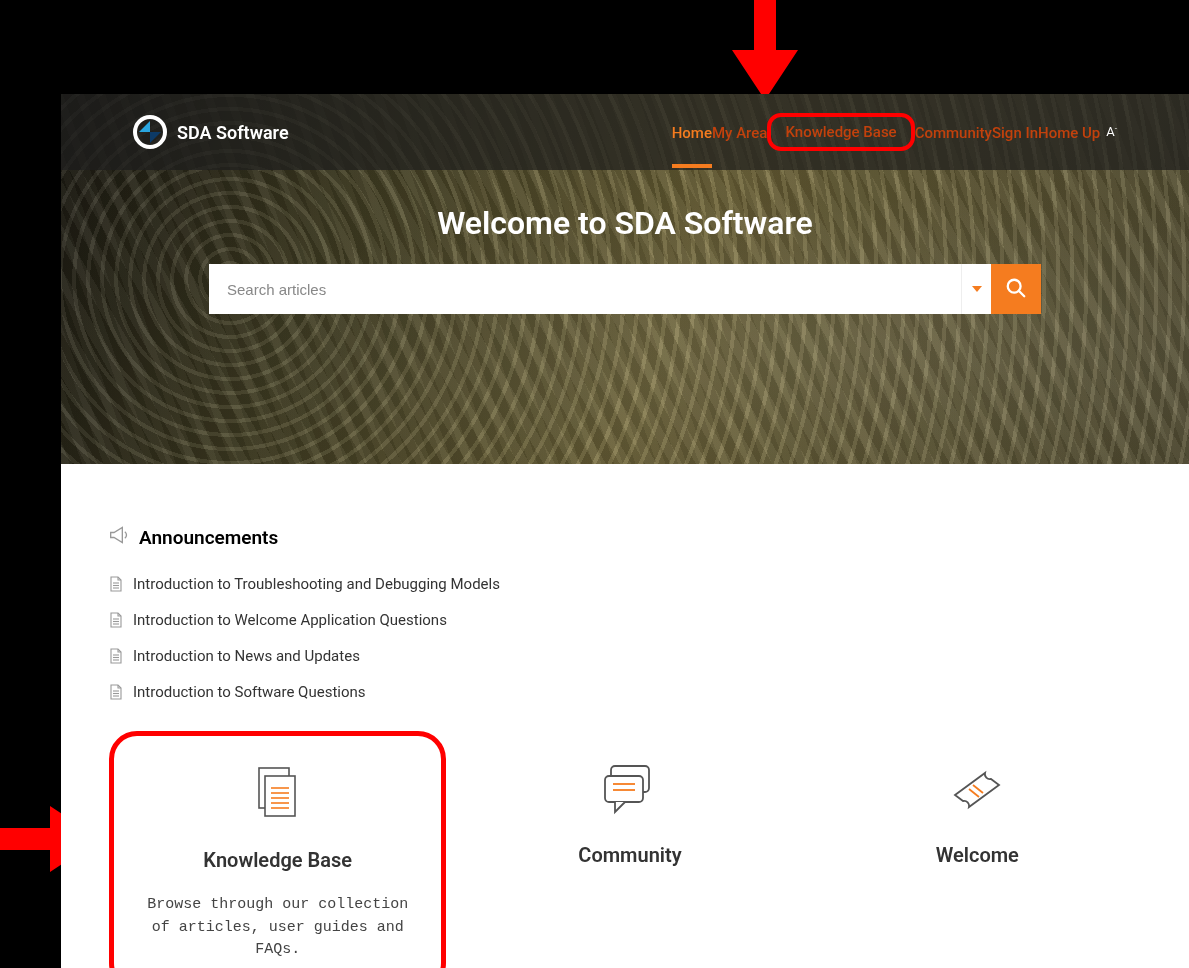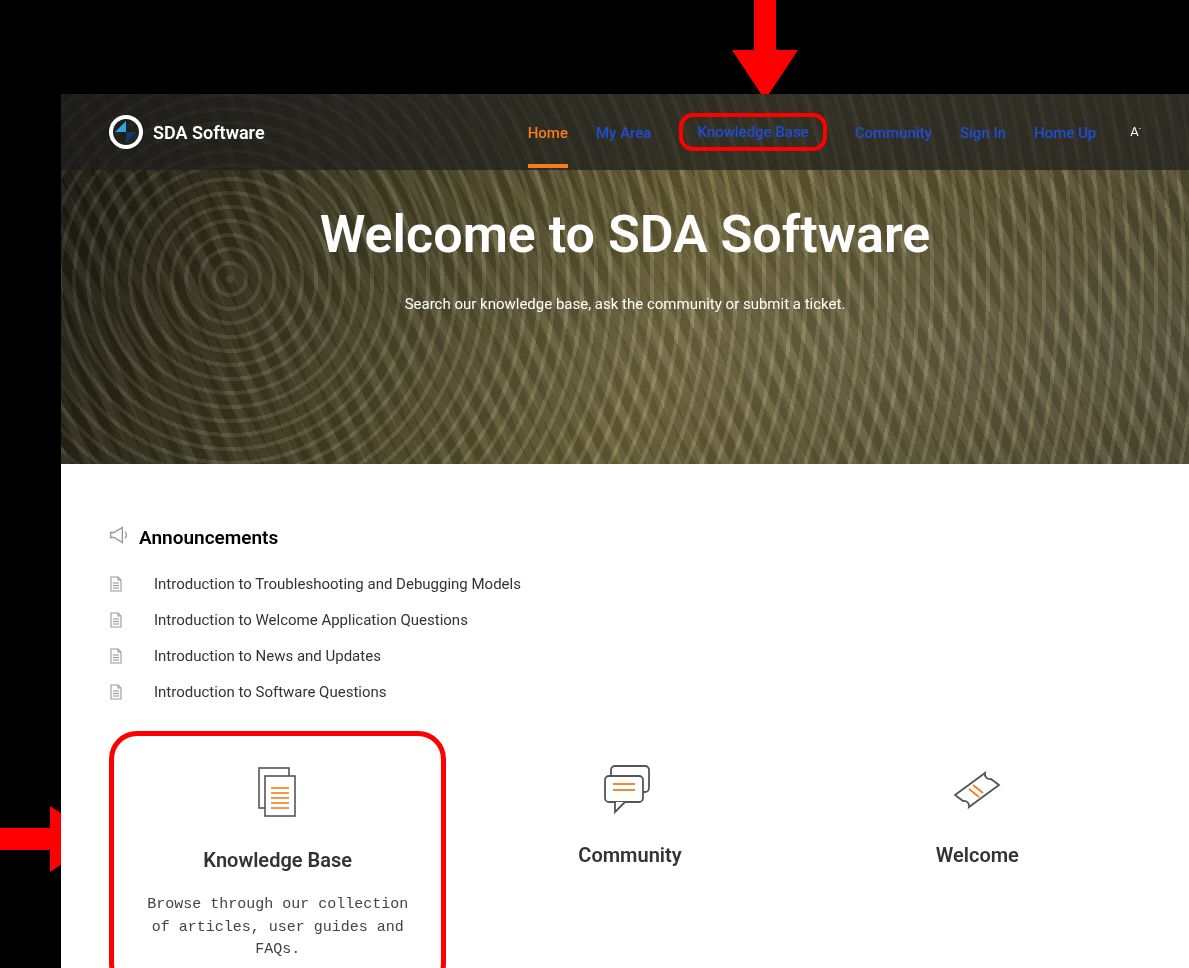--- a/index.html
+++ b/index.html
@@ -1,47 +1,47 @@
 <!DOCTYPE html>
 <html><head>
 <meta charset="utf-8">
 <style>
   * { margin: 0; padding: 0; box-sizing: border-box; }
   body { font-family: -apple-system, BlinkMacSystemFont, "Segoe UI", Roboto, Arial, sans-serif; background: #000; width: 1189px; height: 968px; overflow: hidden; }
   .page-wrap { position: relative; width: 1189px; height: 968px; }
   .site { position: absolute; left: 61px; top: 94px; width: 1128px; height: 874px; background: #fff; }
   
-  .header { height: 76px; background: rgba(30,30,30,0.7); display: flex; align-items: center; padding: 0 48px; position: relative; }
+  .header { height: 76px; background: rgba(30,30,30,0.7); display: flex; align-items: center; padding: 0 72px; position: relative; }
   .brand { display: flex; align-items: center; gap: 10px; color: #fff; font-weight: 600; font-size: 18px; }
   .logo-circle { width: 34px; height: 34px; position: relative; }
-  .nav { margin-left: auto; display: flex; align-items: center; gap: 28px; }
-  .nav a { color: #1d4ed8; text-decoration: none; font-size: 15px; font-weight: 500; padding: 28px 0 22px 0; border-bottom: 4px solid transparent; }
+  .nav { margin-left: auto; display: flex; align-items: center; }
+  .nav a { color: #c2410c; text-decoration: none; font-size: 15px; font-weight: 500; padding: 28px 0 22px 0; border-bottom: 4px solid transparent; }
   .nav a.active { color: #f57c1f; border-bottom-color: #f57c1f; }
   .nav .kb-highlight { border: 4px solid #ff0000; border-radius: 14px; padding: 6px 14px !important; }
   .font-btn { color:#fff; font-size:13px; margin-left:6px; cursor:pointer; }
   
   .hero { height: 294px; background: linear-gradient(120deg,#2a2a1c 0%, #5a5a36 30%, #8a7a40 60%, #6a6040 100%); position: relative; display:flex; flex-direction:column; align-items:center; padding-top:34px; }
   .hero::before { content:""; position:absolute; inset:0; background:
       repeating-linear-gradient(60deg, rgba(255,255,255,0.04) 0 10px, rgba(0,0,0,0.08) 10px 22px),
       radial-gradient(ellipse at 70% 60%, rgba(255,255,255,0.08), transparent 60%);
       pointer-events:none; }
-  .hero h1 { color:#fff; font-size:52px; font-weight:600; position:relative; z-index:1;text-align:right; }
+  .hero h1 { color:#fff; font-size:32px; font-weight:600; position:relative; z-index:1;text-align:right; }
   .hero p.sub { color:#fff; font-size:15px; margin-top:30px; position:relative; z-index:1; }
   .search-wrap { display:flex; margin-top:22px; width:832px; height:50px; position:relative; z-index:1; }
   .search-input { flex:1; border:none; padding:0 18px; font-size:15px; color:#555; outline:none; }
   .search-input::placeholder { color:#888; }
   .search-dd { width:30px; background:#fff; display:flex; align-items:center; justify-content:center; cursor:pointer; border-left:1px solid #eee; }
   .search-dd svg path { fill:#f57c1f; }
   .search-btn { width:50px; background:#f57c1f; border:none; cursor:pointer; display:flex; align-items:center; justify-content:center; }
   
   .content { padding: 62px 48px 30px 48px; }
   .ann-head { display:flex; align-items:center; gap:10px; color:#000000; font-size:19px; font-weight:600; margin-bottom:26px; }
   .ann-list { list-style:none; }
   .ann-list li { display:flex; align-items:center; gap:10px; margin-bottom:18px; font-size:15px; }
-  .ann-list li a { color:#333; text-decoration:none;margin-left:21px; }
+  .ann-list li a { color:#333; text-decoration:none; }
   .file-icon { display:inline-flex; }
   
   .cards { display:flex; gap:20px; margin-top:30px; }
   .card { flex:1; text-align:center; padding:28px 20px 24px 20px; cursor:pointer; }
   .card.highlight { border:5px solid #ff0000; border-radius:28px; }
   .card .icon-wrap { height:60px; display:flex; align-items:center; justify-content:center; margin-bottom:24px; }
   .card h3 { font-size:20px; font-weight:600; color:#333; margin-bottom:22px; }
   .card p { font-size:15px; color:#444; line-height:1.5;font-family:Liberation Mono, monospace; }
   
   .arrow-down { position:absolute; left:732px; top:0; }
@@ -88,21 +88,36 @@
           <a href="#" class="kb-highlight">Knowledge Base</a>
           <a href="#">Community</a>
           <a href="#">Sign In</a>
           <a href="#">Home Up</a>
           <span class="font-btn">A<sup style="font-size:8px;">-</sup></span>
         </nav>
       </div>
 
       <div class="hero" style="background:none;">
         <h1>Welcome to SDA Software</h1>
-        <p class="sub">Search our knowledge base, ask the community or submit a ticket.</p>
+        <div class="search-wrap">
+          <input class="search-input" type="text" placeholder="Search articles" style="">
+          <div class="search-dd">
+            <svg width="10" height="6" viewBox="0 0 10 6">
+                <path d="M0 0 L10 0 L5 6 Z"></path>
+              </svg>
+          </div>
+          <button class="search-btn">
+            <span>
+              <svg width="22" height="22" viewBox="0 0 24 24" fill="none" stroke="#fff" stroke-width="2.5" stroke-linecap="round">
+                  <circle cx="10" cy="10" r="7"></circle>
+                  <line x1="15" y1="15" x2="21" y2="21"></line>
+                </svg>
+            </span>
+          </button>
+        </div>
       </div>
     </div>
 
     <div class="content">
       <div class="ann-head">
         <span>
           <svg width="20" height="18" viewBox="0 0 24 20" fill="none" stroke="#999" stroke-width="1.6">
               <path d="M2 7 L2 13 L6 13 L16 19 L16 1 L6 7 Z"></path>
               <path d="M19 6 A5 5 0 0 1 19 14"></path>
             </svg>

